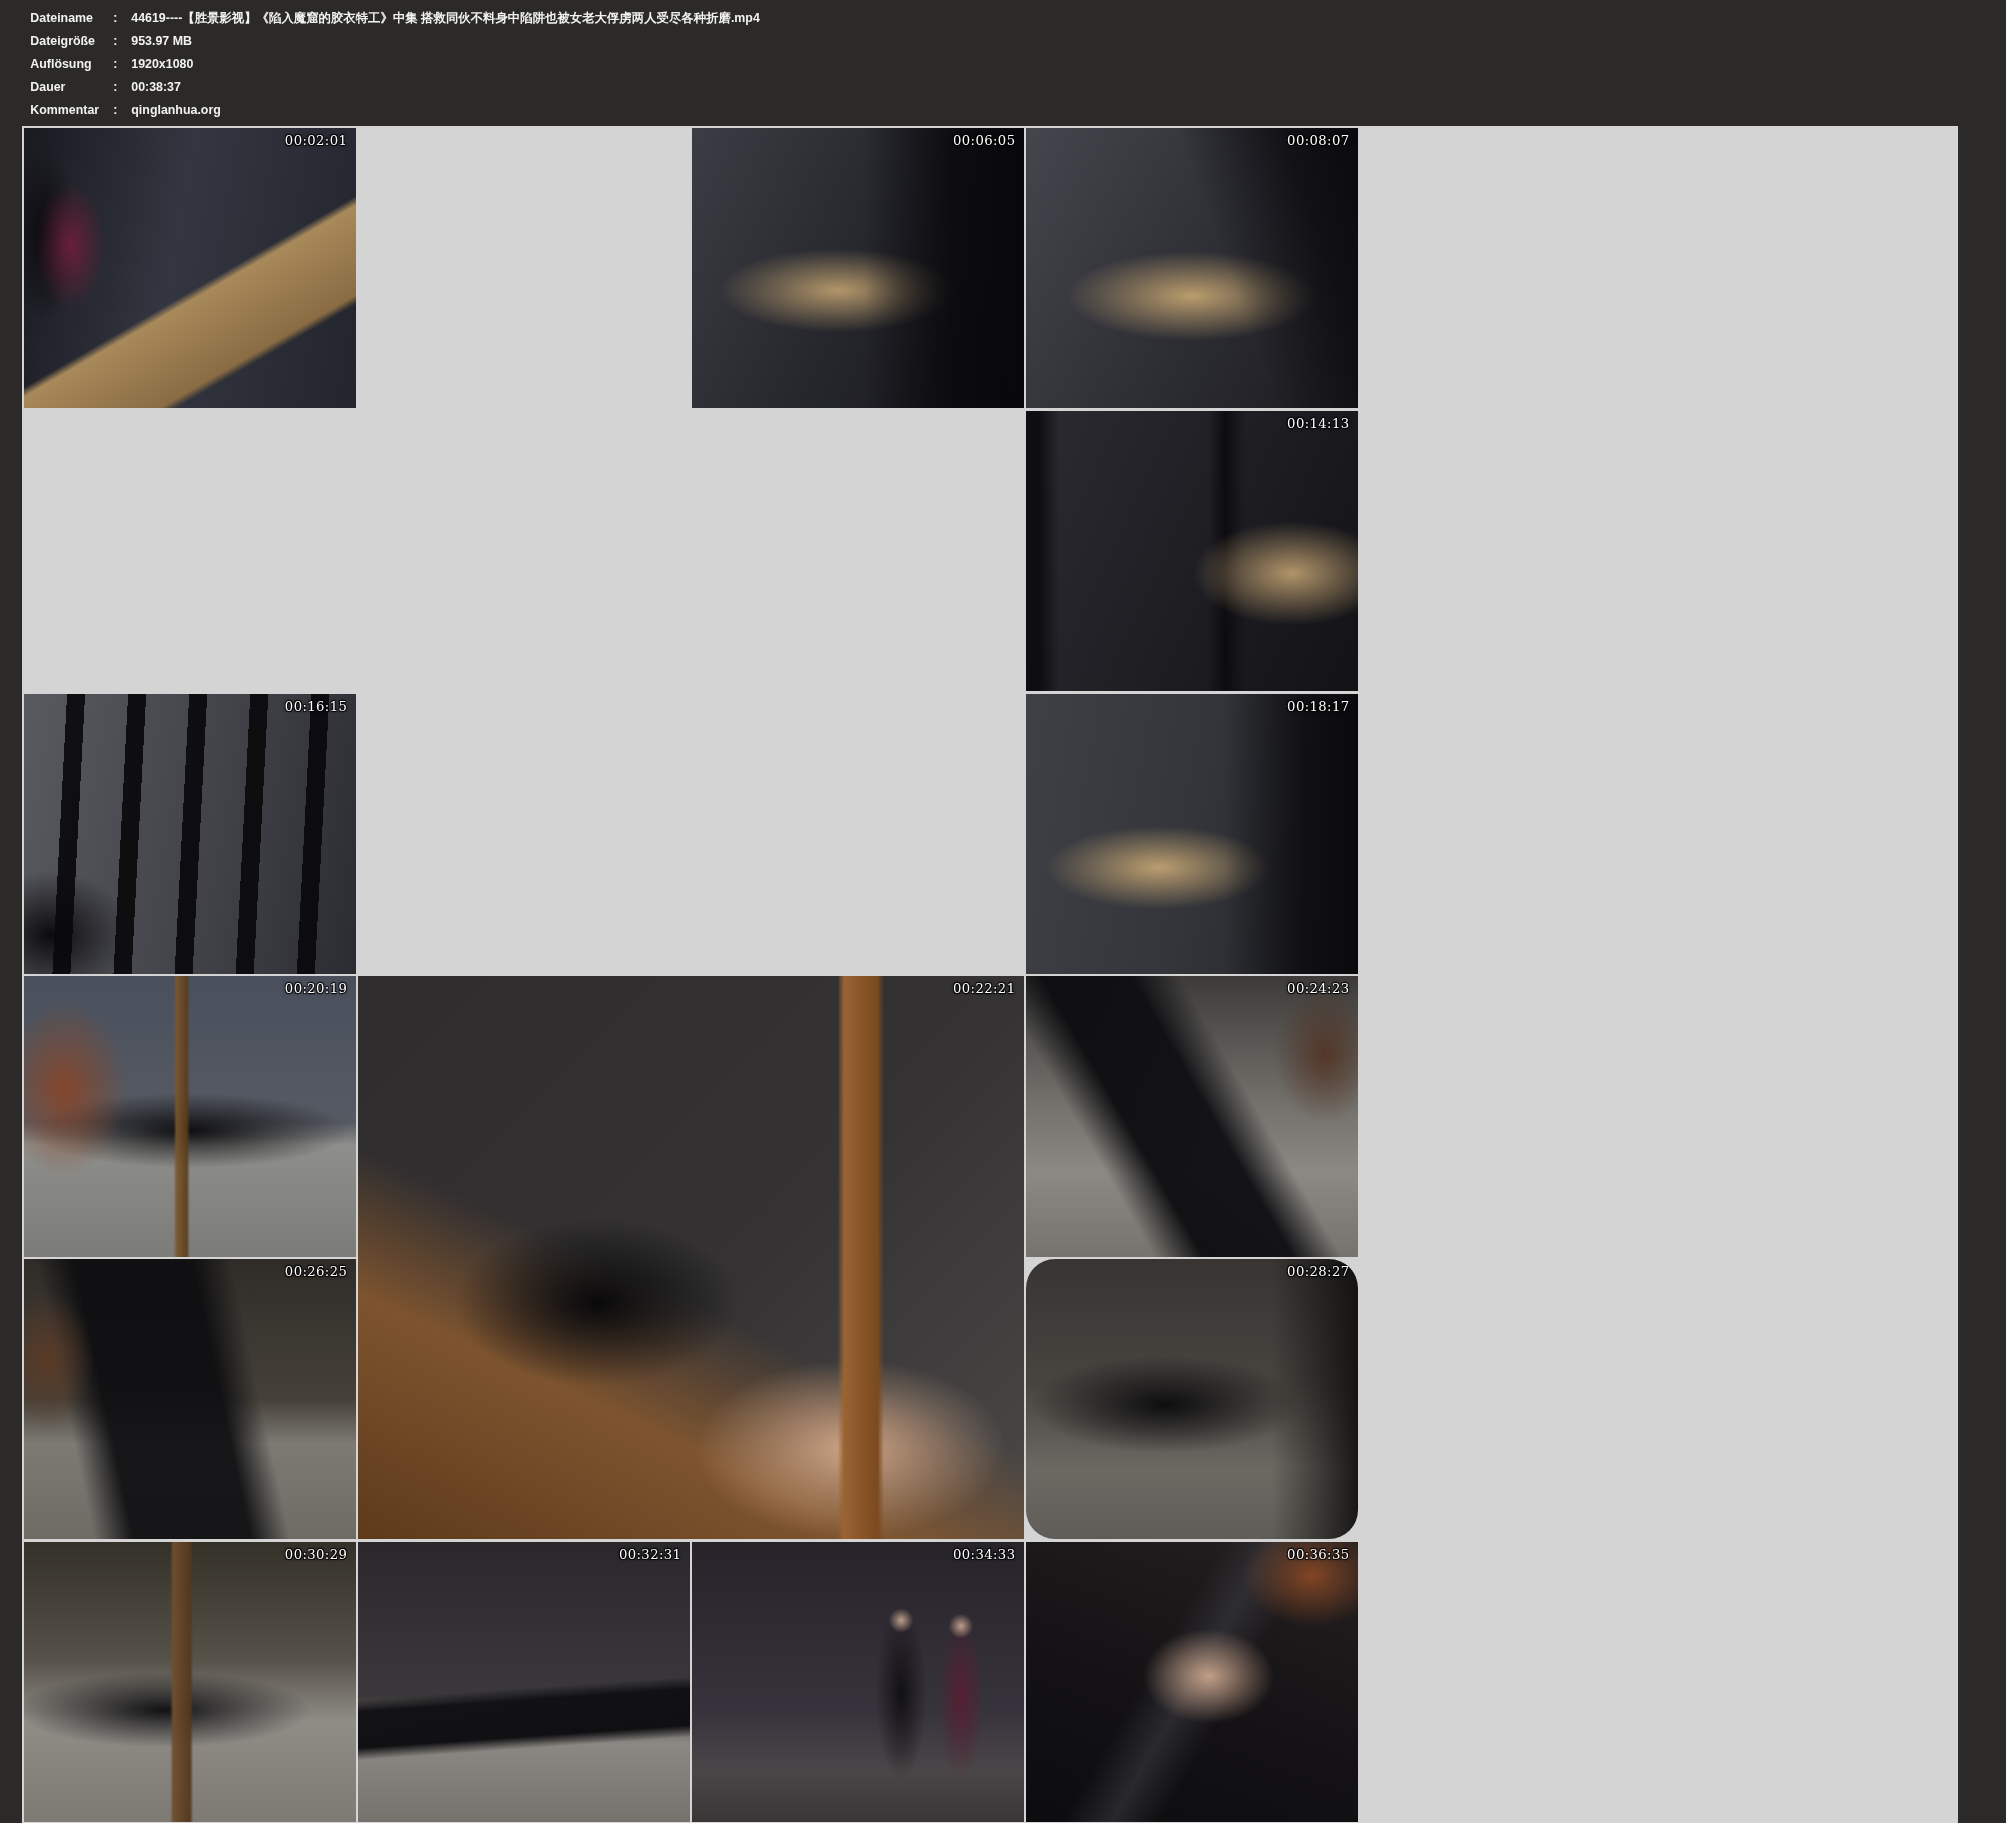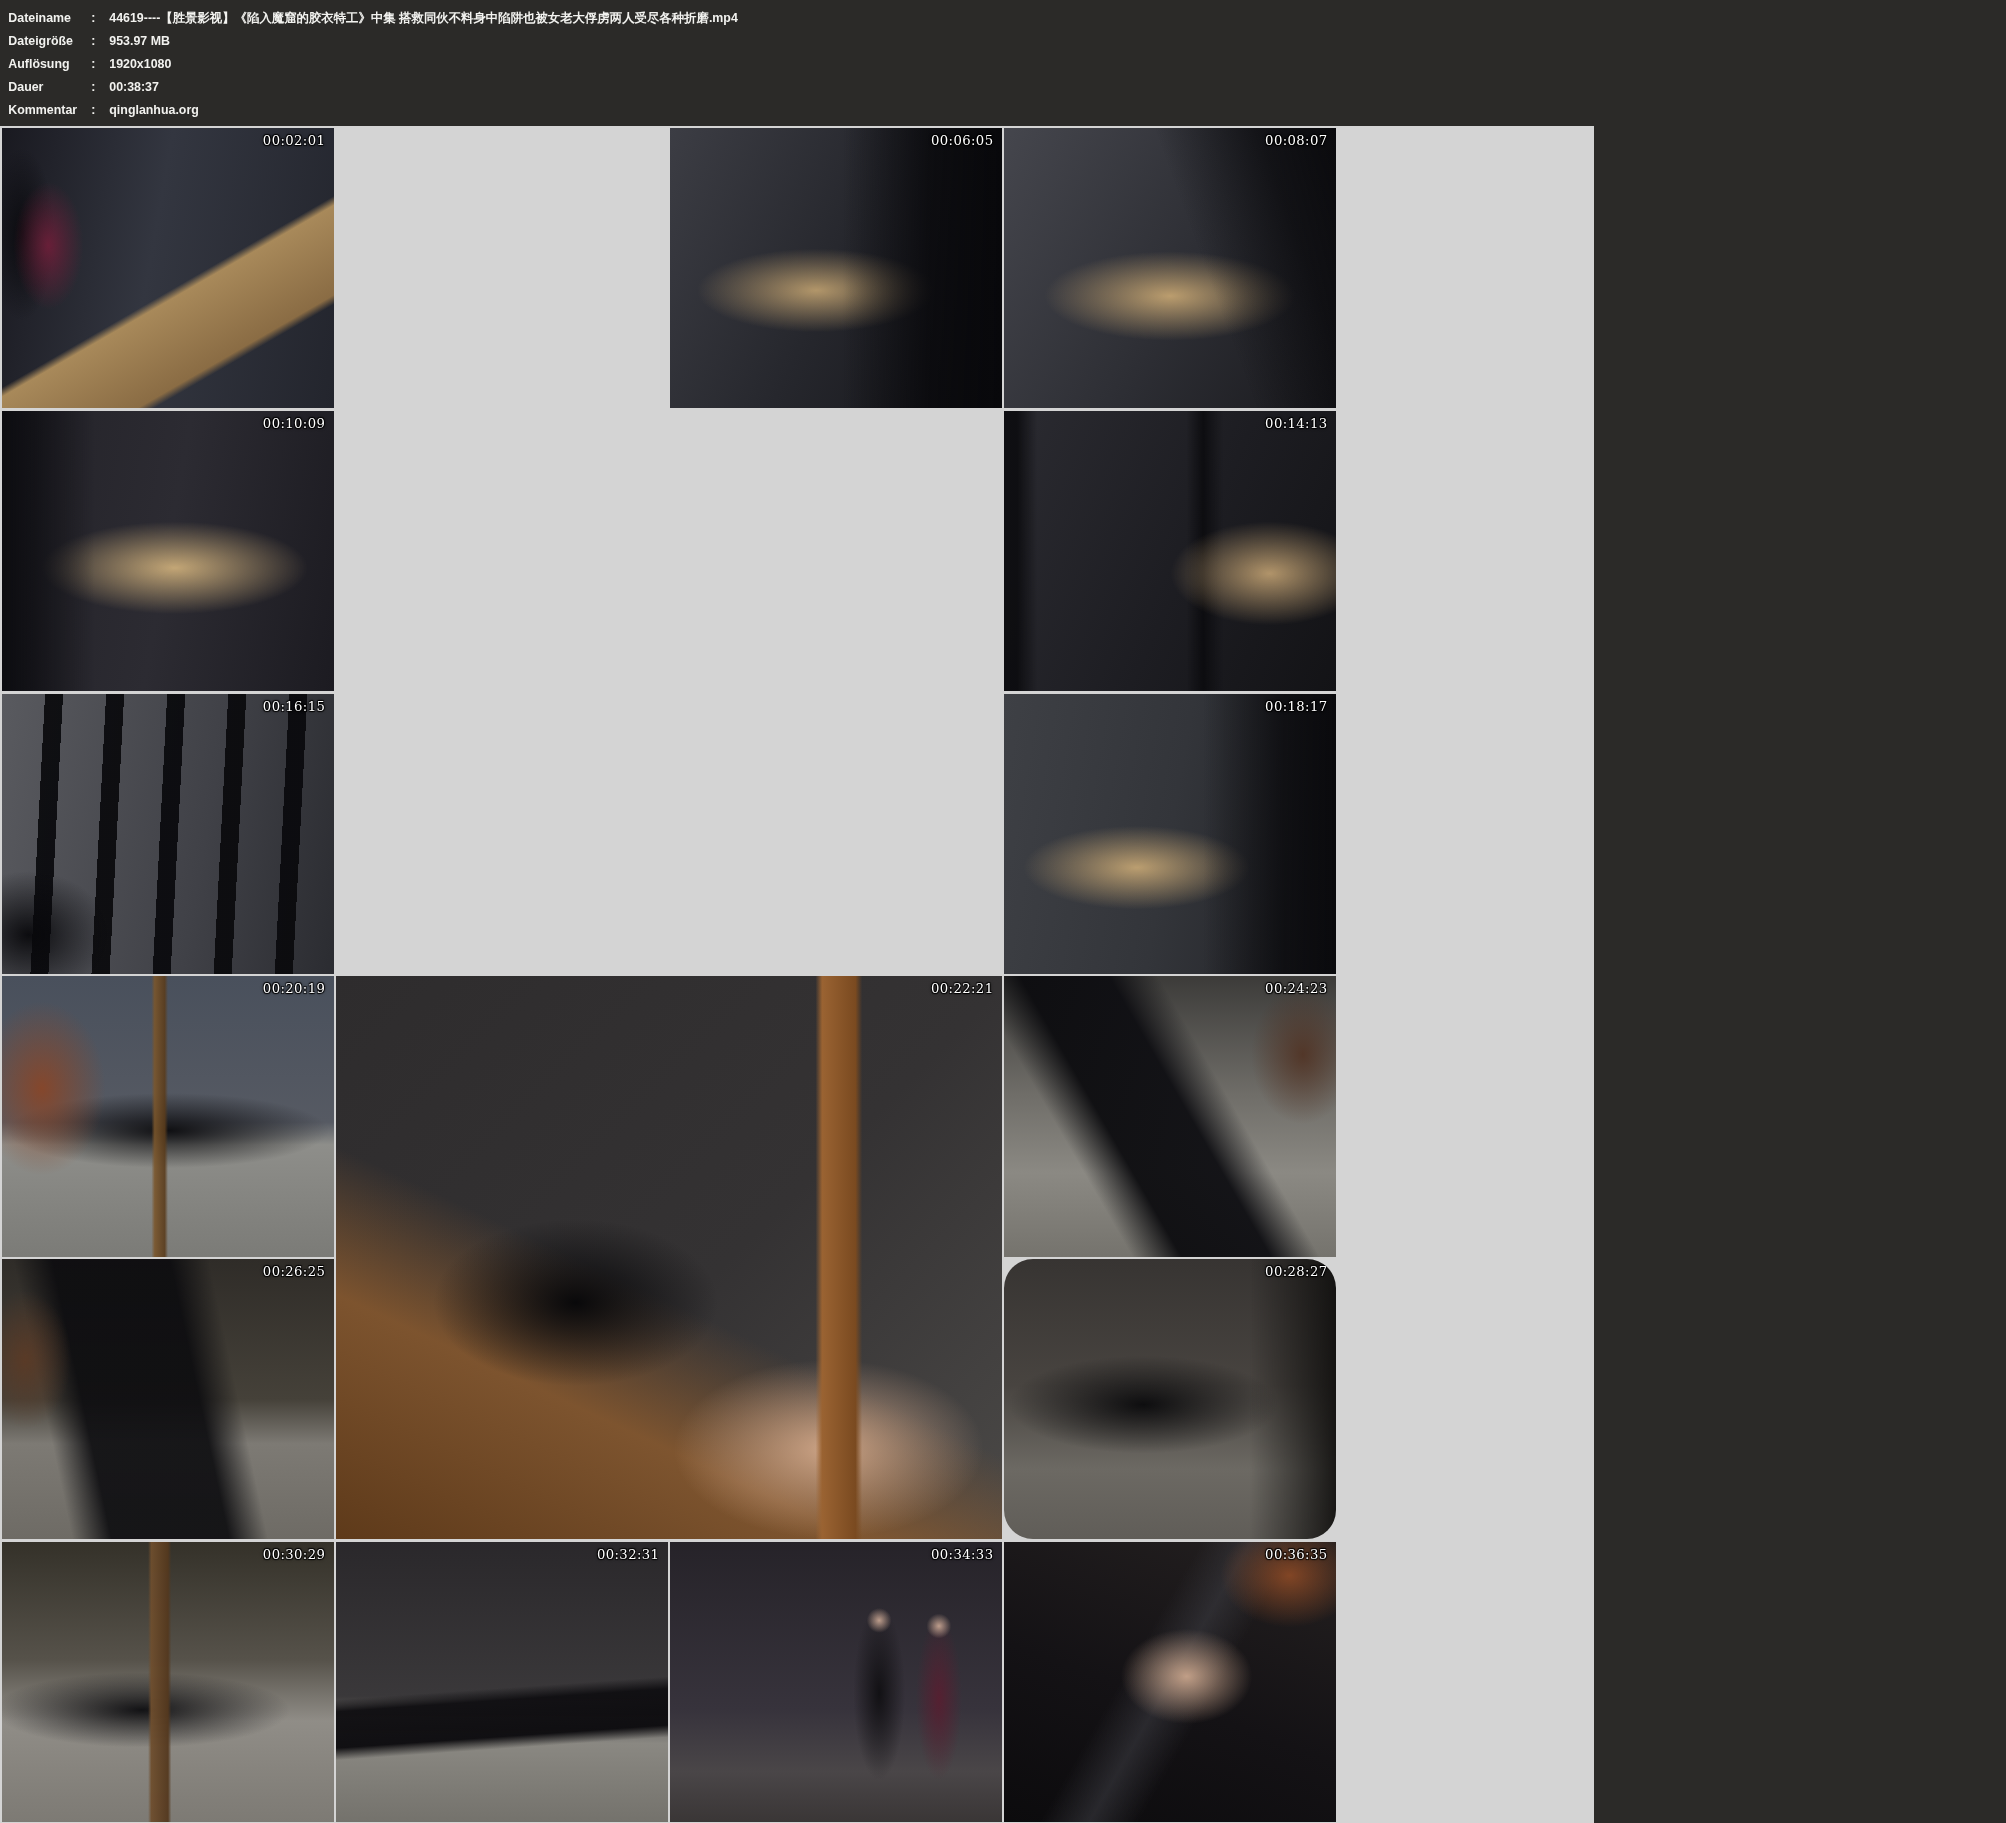--- a/index.html
+++ b/index.html
@@ -1,16 +1,16 @@
 <!DOCTYPE html>
 <html style="font-size:13.2px"><head>
 <meta charset="utf-8">
 <style>
   html,body{margin:0;padding:0;background:#2b2a28;}
-  .page{width:1594px;height:1823px;overflow:hidden;background:#2b2a28;}
+  .page{width:1936px;height:1823px;overflow:hidden;background:#2b2a28;margin-left:22px;}
 
   
   .meta{height:126px;box-sizing:border-box;padding:6.6px 10px 0 8.3px;
         font-family:"Liberation Sans",sans-serif;font-weight:700;
         font-size:12.4px;color:#f2f2ef;}
   .meta-row{display:flex;line-height:23px;white-space:nowrap;}
   .meta-label{width:83px;flex:0 0 auto;}
   .meta-sep{width:18px;flex:0 0 auto;}
   .meta-value{flex:1 1 auto;overflow:hidden;}
 
@@ -151,23 +151,20 @@
     <div class="thumb art-1 c1 r1">
       <span class="ts">00:02:01</span>
     </div>
     <div class="thumb art-3 c3 r1">
       <span class="ts">00:06:05</span>
     </div>
     <div class="thumb art-4 c4 r1">
       <span class="ts">00:08:07</span>
     </div>
 
-    <div class="thumb art-5 c1 r2">
-      <span class="ts">00:10:09</span>
-    </div>
     <div class="thumb art-7 c4 r2">
       <span class="ts">00:14:13</span>
     </div>
 
     <div class="thumb art-8 c1 r3">
       <span class="ts">00:16:15</span>
     </div>
     <div class="thumb art-9 c4 r3">
       <span class="ts">00:18:17</span>
     </div>

